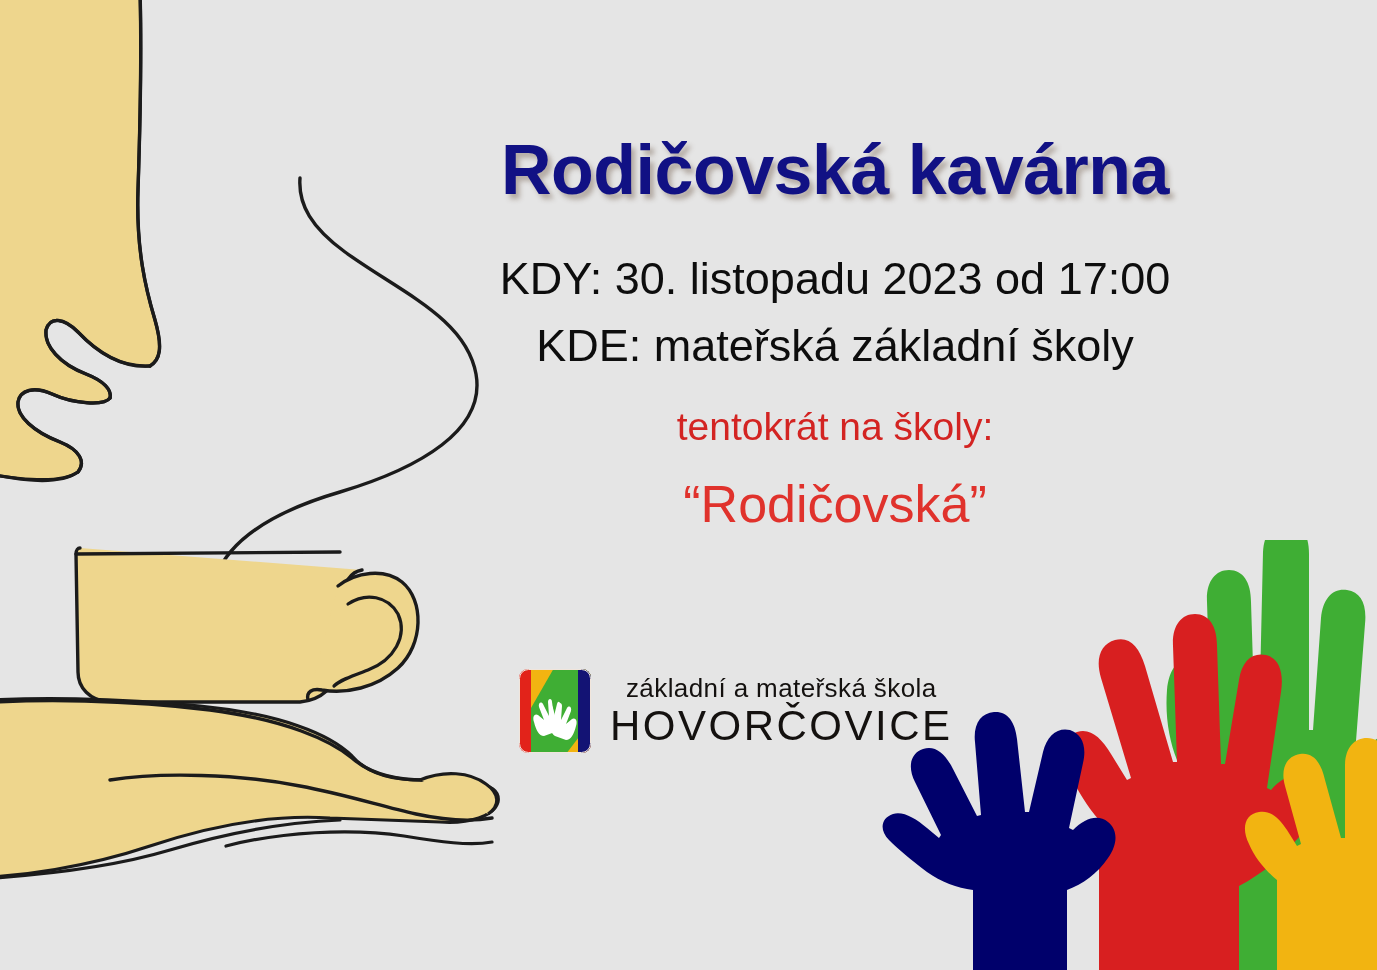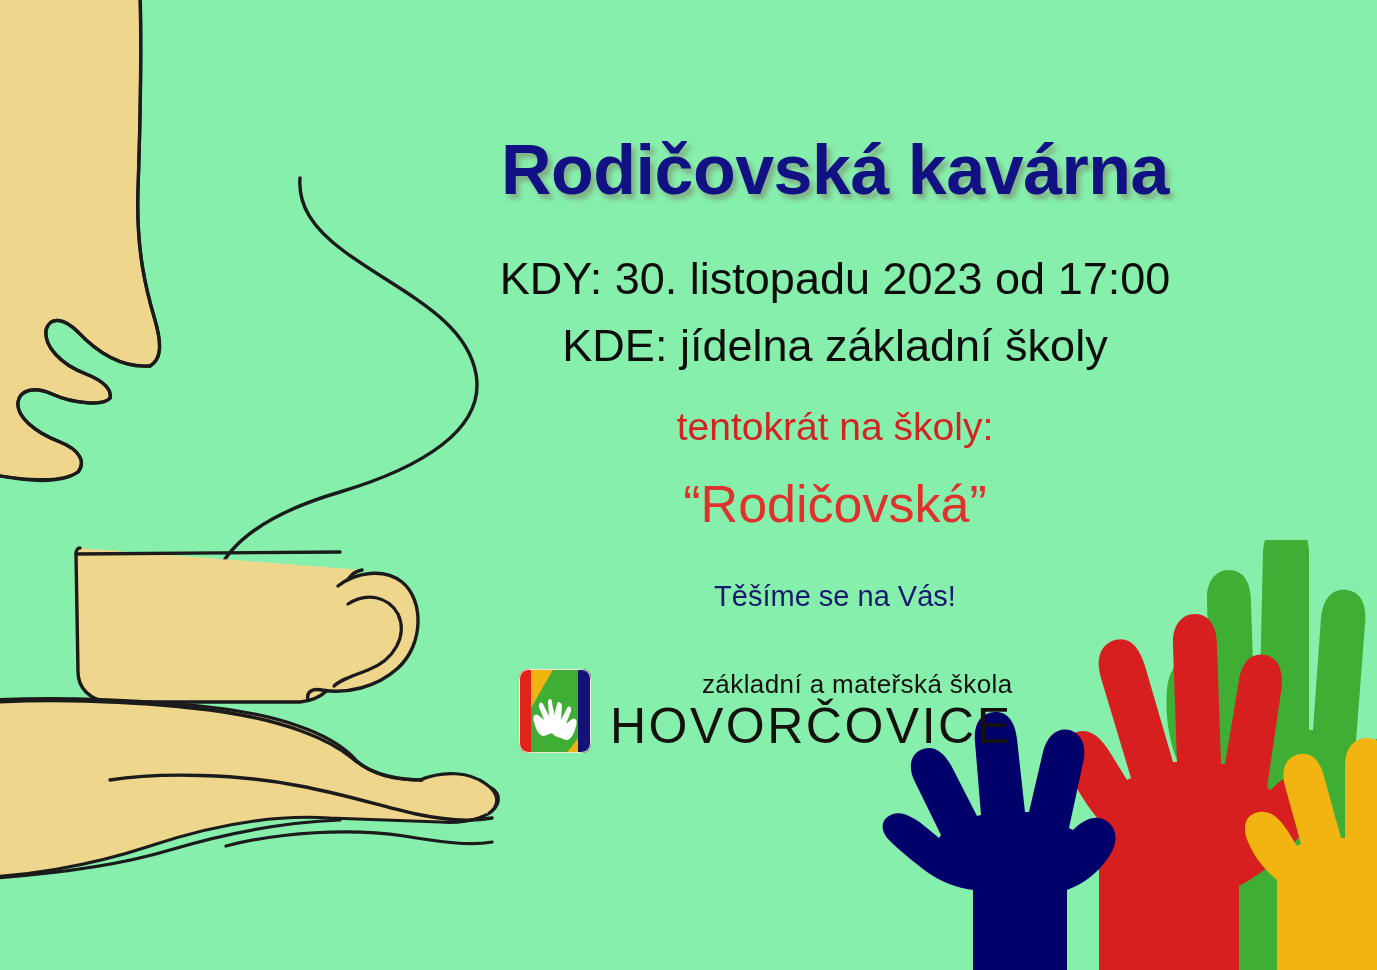--- a/index.html
+++ b/index.html
@@ -6,21 +6,21 @@
   html, body {
     margin: 0;
     padding: 0;
     background: #ffffff;
   }
   #poster {
     position: relative;
     width: 1377px;
     height: 970px;
     overflow: hidden;
-    background: #86efac;
+    background: #e5e5e5;
     font-family: "Liberation Sans", "DejaVu Sans", sans-serif;
   }
 
   
   .art-left {
     position: absolute;
     left: 0;
     top: 0;
     width: 560px;
     height: 970px;
@@ -116,31 +116,31 @@
     gap: 18px;
   }
   .logo-mark {
     width: 74px;
     height: 86px;
     flex: 0 0 auto;
   }
   .logo-text {
     display: flex;
     flex-direction: column;
-    align-items: flex-end;
+    align-items: center;
     line-height: 1;
   }
   .logo-line1 {
     font-size: 26px;
     color: #14110f;
     letter-spacing: 0.4px;
     margin-bottom: 4px;
   }
   .logo-line2 {
-    font-size: 50px;
+    font-size: 42px;
     color: #14110f;
     letter-spacing: 2.5px;
   }
 </style>
 </head>
 <body>
 
 <div id="poster">
 
   <svg class="art-left" viewBox="0 0 560 970" aria-hidden="true">
@@ -348,27 +348,26 @@
             L 190,430 Z"></path>
     </g>
   </svg>
 
   <div class="content">
 
     <div class="title">Rodičovská kavárna</div>
 
     <div class="when">KDY: 30. listopadu 2023 od 17:00</div>
 
-    <div class="where">KDE: jídelna základní školy</div>
+    <div class="where">KDE: mateřská základní školy</div>
 
     <div class="topic-intro">tentokrát na školy:</div>
 
     <div class="topic">“Rodičovská”</div>
 
-    <div class="closing">Těšíme se na Vás!</div>
 
     <div class="logo">
       <svg class="logo-mark" viewBox="0 0 74 86" aria-hidden="true">
         <defs>
           <clipPath id="markClip">
             <rect x="1" y="1" width="72" height="84" rx="9" ry="9"></rect>
           </clipPath>
         </defs>
         <g clip-path="url(#markClip)">
           <rect x="0" y="0" width="74" height="86" fill="#E2231A"></rect>

